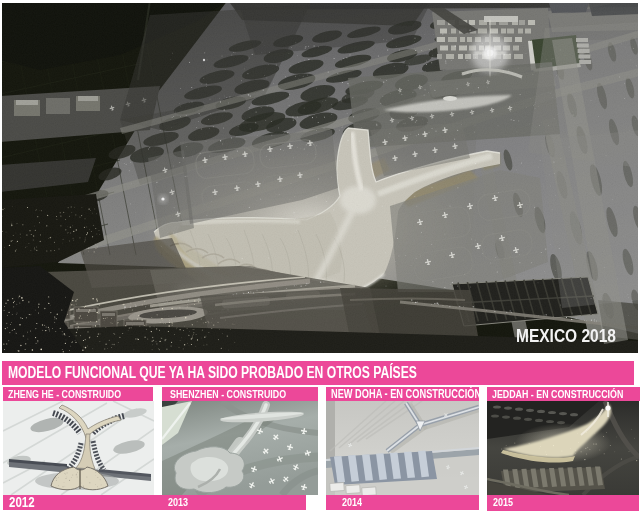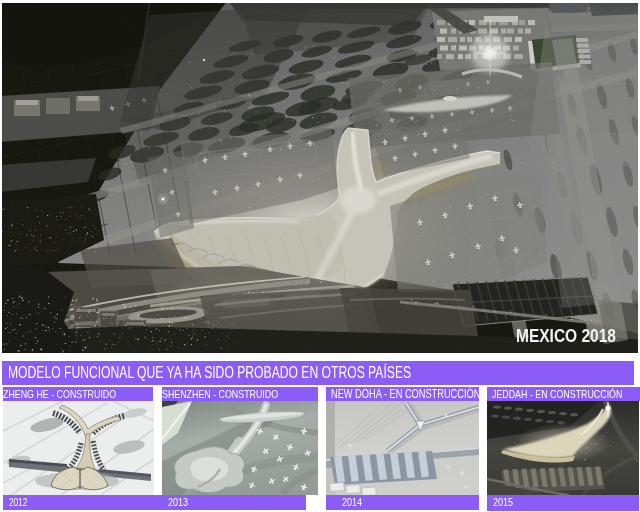--- a/index.html
+++ b/index.html
@@ -1,12 +1,12 @@
 <!DOCTYPE html>
-<html><head><meta charset="utf-8"><style>html,body{margin:0;padding:0}body{width:640px;height:512px;background:#ffffff;font-family:"Liberation Sans",sans-serif;position:relative;overflow:hidden}.bar{position:absolute;background:#8b5cf6;color:#ffffff;font-weight:normal;white-space:nowrap;overflow:hidden}.cond{display:inline-block;transform:scaleX(0.77);transform-origin:0 50%}</style></head><body>
+<html><head><meta charset="utf-8"><style>html,body{margin:0;padding:0}body{width:640px;height:512px;background:#ffffff;font-family:"Liberation Sans",sans-serif;position:relative;overflow:hidden}.bar{position:absolute;background:#ec4899;color:#ffffff;font-weight:bold;white-space:nowrap;overflow:hidden}.cond{display:inline-block;transform:scaleX(0.77);transform-origin:0 50%}</style></head><body>
 <svg width="640" height="354" viewBox="0 0 640 354" style="position:absolute;left:0;top:0">
     <defs>
 <linearGradient id="fieldg" x1="0" y1="0" x2="0.18" y2="1">
  <stop offset="0" stop-color="#565658"></stop>
         <stop offset="0.28" stop-color="#707071"></stop>
  <stop offset="0.6" stop-color="#838382"></stop>
         <stop offset="1" stop-color="#929290"></stop>
 </linearGradient>
 <radialGradient id="termglow" cx="0.5" cy="0.5" r="0.5">
  <stop offset="0" stop-color="#efece2" stop-opacity="0.85"></stop>
@@ -1726,22 +1726,22 @@
     <circle cx="163" cy="199" r="4.5" fill="#ffffff" opacity="0.3" filter="url(#b2)"></circle>
     <circle cx="204" cy="60" r="1.2" fill="#ffffff" opacity="0.8"></circle>
     <rect x="0" y="0" width="640" height="354" filter="url(#grain)" opacity="0.08"></rect>
     <text x="516" y="342" font-family="Liberation Sans, sans-serif" font-size="19" font-weight="bold" fill="#f2f2f2" textLength="100" lengthAdjust="spacingAndGlyphs">MEXICO 2018</text>
     <rect x="0" y="0" width="640" height="3" fill="#ffffff"></rect>
     <rect x="0" y="0" width="2" height="354" fill="#ffffff"></rect>
     <rect x="638" y="0" width="2" height="354" fill="#ffffff"></rect>
     <rect x="0" y="353" width="640" height="1" fill="#ffffff"></rect>
   </svg>
 <div class="bar" style="left:2px;top:361px;width:632px;height:24px;font-size:16px;line-height:24px;padding-left:6px;box-sizing:border-box"><span class="cond" style="transform:scaleX(0.759)">MODELO FUNCIONAL QUE YA HA SIDO PROBADO EN OTROS PAÍSES</span></div>
-<div class="bar" style="left:3px;top:387px;width:150px;height:14px;font-size:11.5px;line-height:14px;box-sizing:border-box"><span class="cond">ZHENG HE - CONSTRUIDO</span></div>
-<div class="bar" style="left:162px;top:387px;width:156px;height:14px;font-size:11.5px;line-height:14px;padding-left:0;box-sizing:border-box"><span class="cond">SHENZHEN - CONSTRUIDO</span></div>
+<div class="bar" style="left:3px;top:387px;width:150px;height:14px;font-size:11.5px;line-height:14px;padding-left:5px;box-sizing:border-box"><span class="cond">ZHENG HE - CONSTRUIDO</span></div>
+<div class="bar" style="left:162px;top:387px;width:156px;height:14px;font-size:11.5px;line-height:14px;padding-left:8px;box-sizing:border-box"><span class="cond">SHENZHEN - CONSTRUIDO</span></div>
 <div class="bar" style="left:326px;top:387px;width:153px;height:14px;font-size:12px;line-height:14px;padding-left:5px;box-sizing:border-box"><span class="cond">NEW DOHA - EN CONSTRUCCIÓN</span></div>
 <div class="bar" style="left:487px;top:387px;width:160px;height:14px;font-size:11.5px;line-height:14px;padding-left:5px;box-sizing:border-box"><span class="cond">JEDDAH - EN CONSTRUCCIÓN</span></div>
 <svg width="151" height="94" viewBox="0 0 151 94" style="position:absolute;left:3px;top:401px">
     <rect width="151" height="94" fill="#eceeed"></rect>
     <line x1="0" y1="30" x2="60" y2="0" stroke="#d2d6d4" stroke-width="1.6" opacity="0.9"></line>
     <line x1="0" y1="62" x2="104" y2="2" stroke="#d2d6d4" stroke-width="1.6" opacity="0.9"></line>
     <line x1="8" y1="94" x2="134" y2="8" stroke="#d2d6d4" stroke-width="1.6" opacity="0.9"></line>
     <line x1="58" y1="94" x2="151" y2="28" stroke="#d2d6d4" stroke-width="1.6" opacity="0.9"></line>
     <line x1="0" y1="82" x2="42" y2="60" stroke="#d2d6d4" stroke-width="1.6" opacity="0.9"></line>
     <line x1="98" y1="94" x2="151" y2="58" stroke="#d2d6d4" stroke-width="1.6" opacity="0.9"></line>
@@ -2042,15 +2042,15 @@
     <circle cx="88.7" cy="52.3" r="0.33" fill="#fff8e0" opacity="0.55"></circle>
     <circle cx="19.1" cy="44.6" r="0.31" fill="#fff8e0" opacity="0.65"></circle>
     <circle cx="27.8" cy="42.1" r="0.55" fill="#fff8e0" opacity="0.34"></circle>
     <circle cx="52.5" cy="47.8" r="0.36" fill="#fff8e0" opacity="0.33"></circle>
     <circle cx="66.4" cy="44.6" r="0.53" fill="#fff8e0" opacity="0.62"></circle>
     <circle cx="14.7" cy="48.0" r="0.52" fill="#fff8e0" opacity="0.39"></circle>
     <circle cx="42.1" cy="42.7" r="0.44" fill="#fff8e0" opacity="0.61"></circle>
     <circle cx="53.3" cy="43.1" r="0.34" fill="#fff8e0" opacity="0.33"></circle>
     <circle cx="74.9" cy="50.0" r="0.48" fill="#fff8e0" opacity="0.60"></circle>
   </svg>
-<div class="bar" style="left:3px;top:495px;width:181px;height:15px;font-size:10px;line-height:15px;padding-left:6px;box-sizing:border-box"><span class="cond" style="transform:scaleX(0.82)">2012</span></div>
+<div class="bar" style="left:3px;top:495px;width:181px;height:15px;font-size:14px;line-height:15px;padding-left:6px;box-sizing:border-box"><span class="cond" style="transform:scaleX(0.82)">2012</span></div>
 <div class="bar" style="left:162px;top:495px;width:144px;height:15px;font-size:11px;line-height:15px;padding-left:6px;box-sizing:border-box"><span class="cond" style="transform:scaleX(0.82)">2013</span></div>
 <div class="bar" style="left:326px;top:495px;width:153px;height:15px;font-size:11px;line-height:15px;padding-left:16px;box-sizing:border-box"><span class="cond" style="transform:scaleX(0.82)">2014</span></div>
 <div class="bar" style="left:487px;top:495px;width:152px;height:16px;font-size:11px;line-height:15px;padding-left:6px;box-sizing:border-box"><span class="cond" style="transform:scaleX(0.82)">2015</span></div>
 </body></html>

